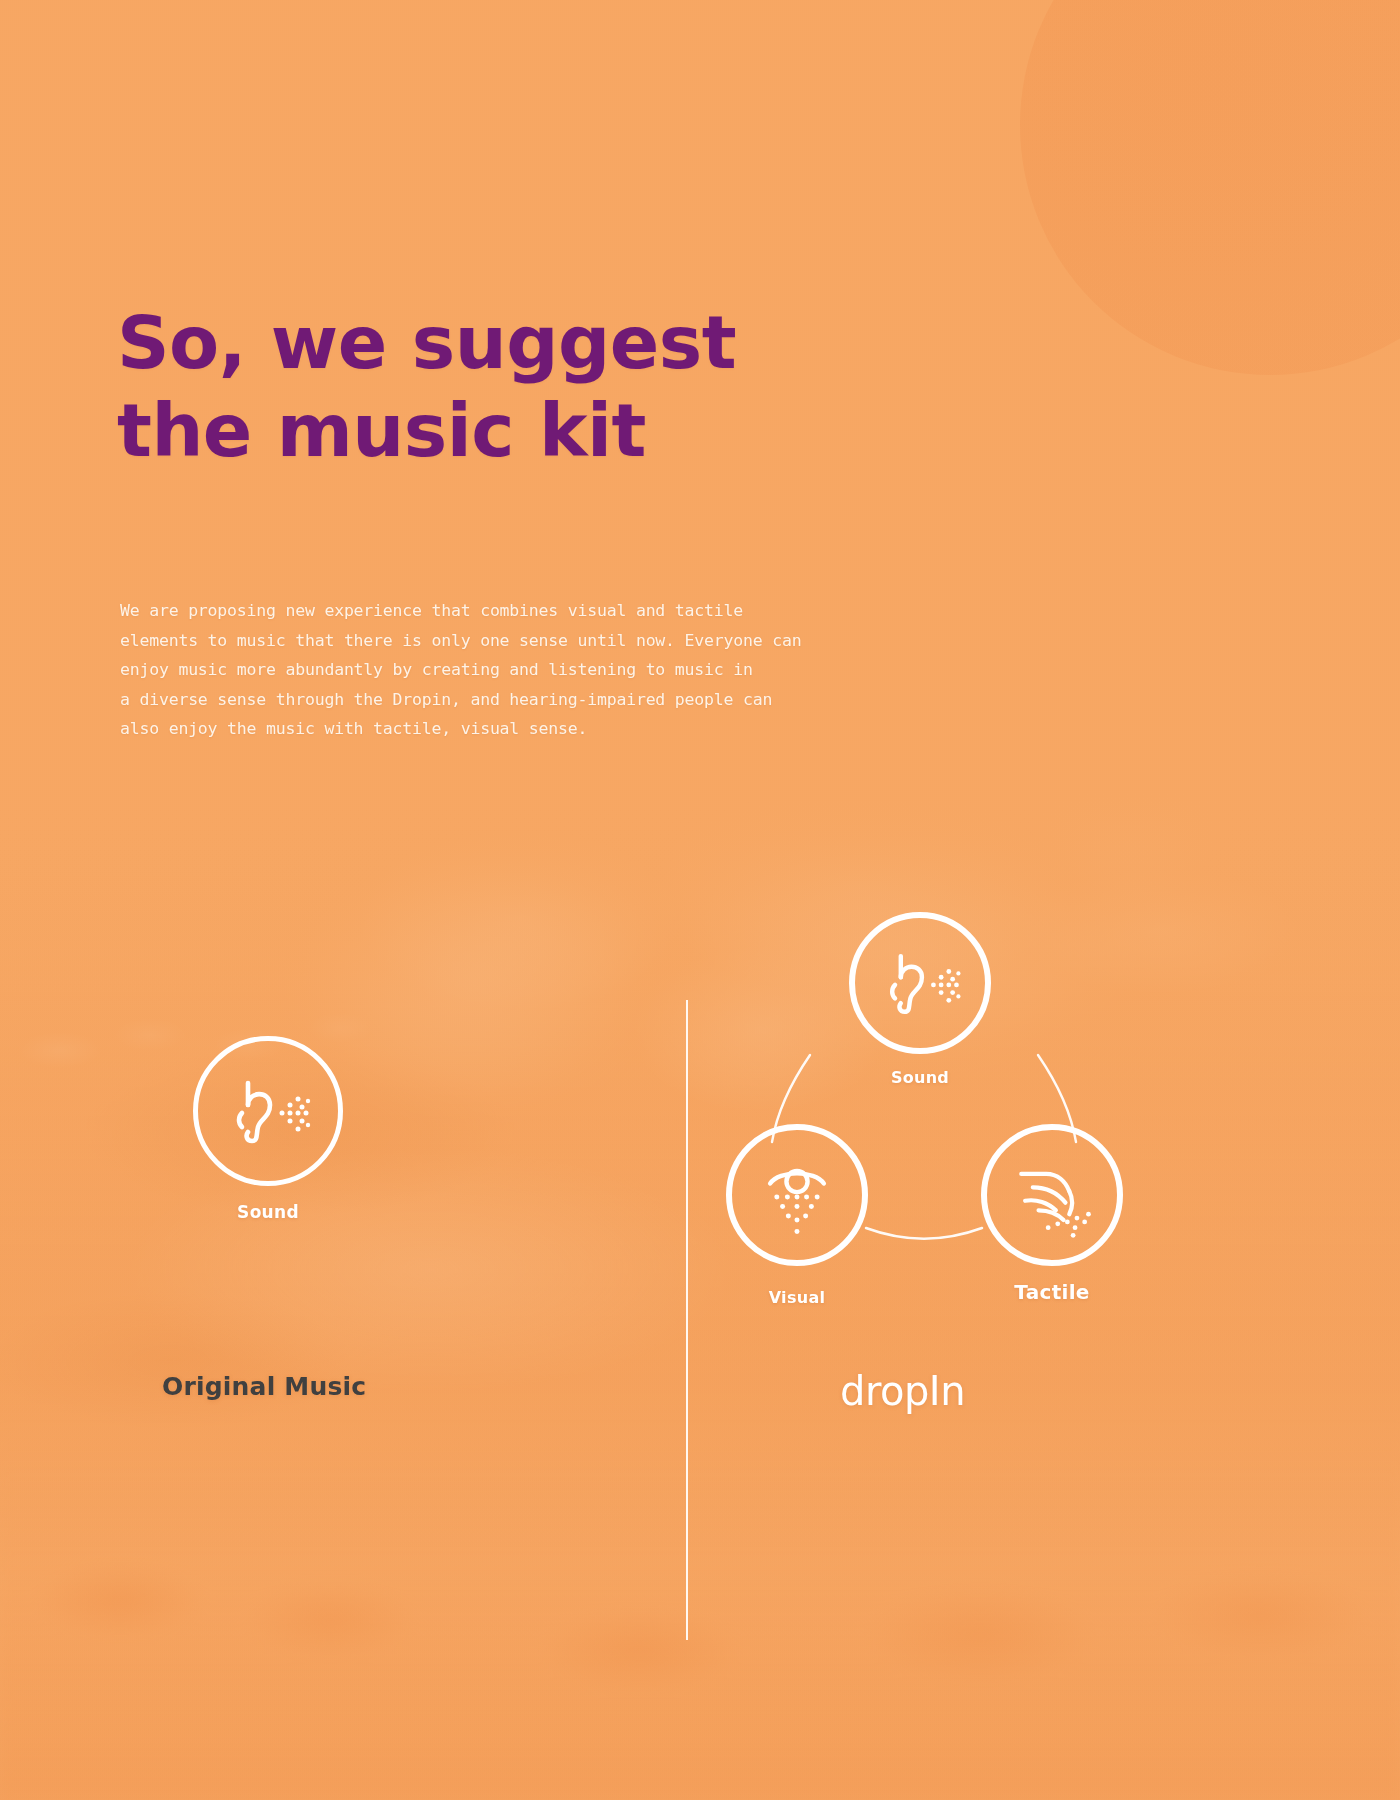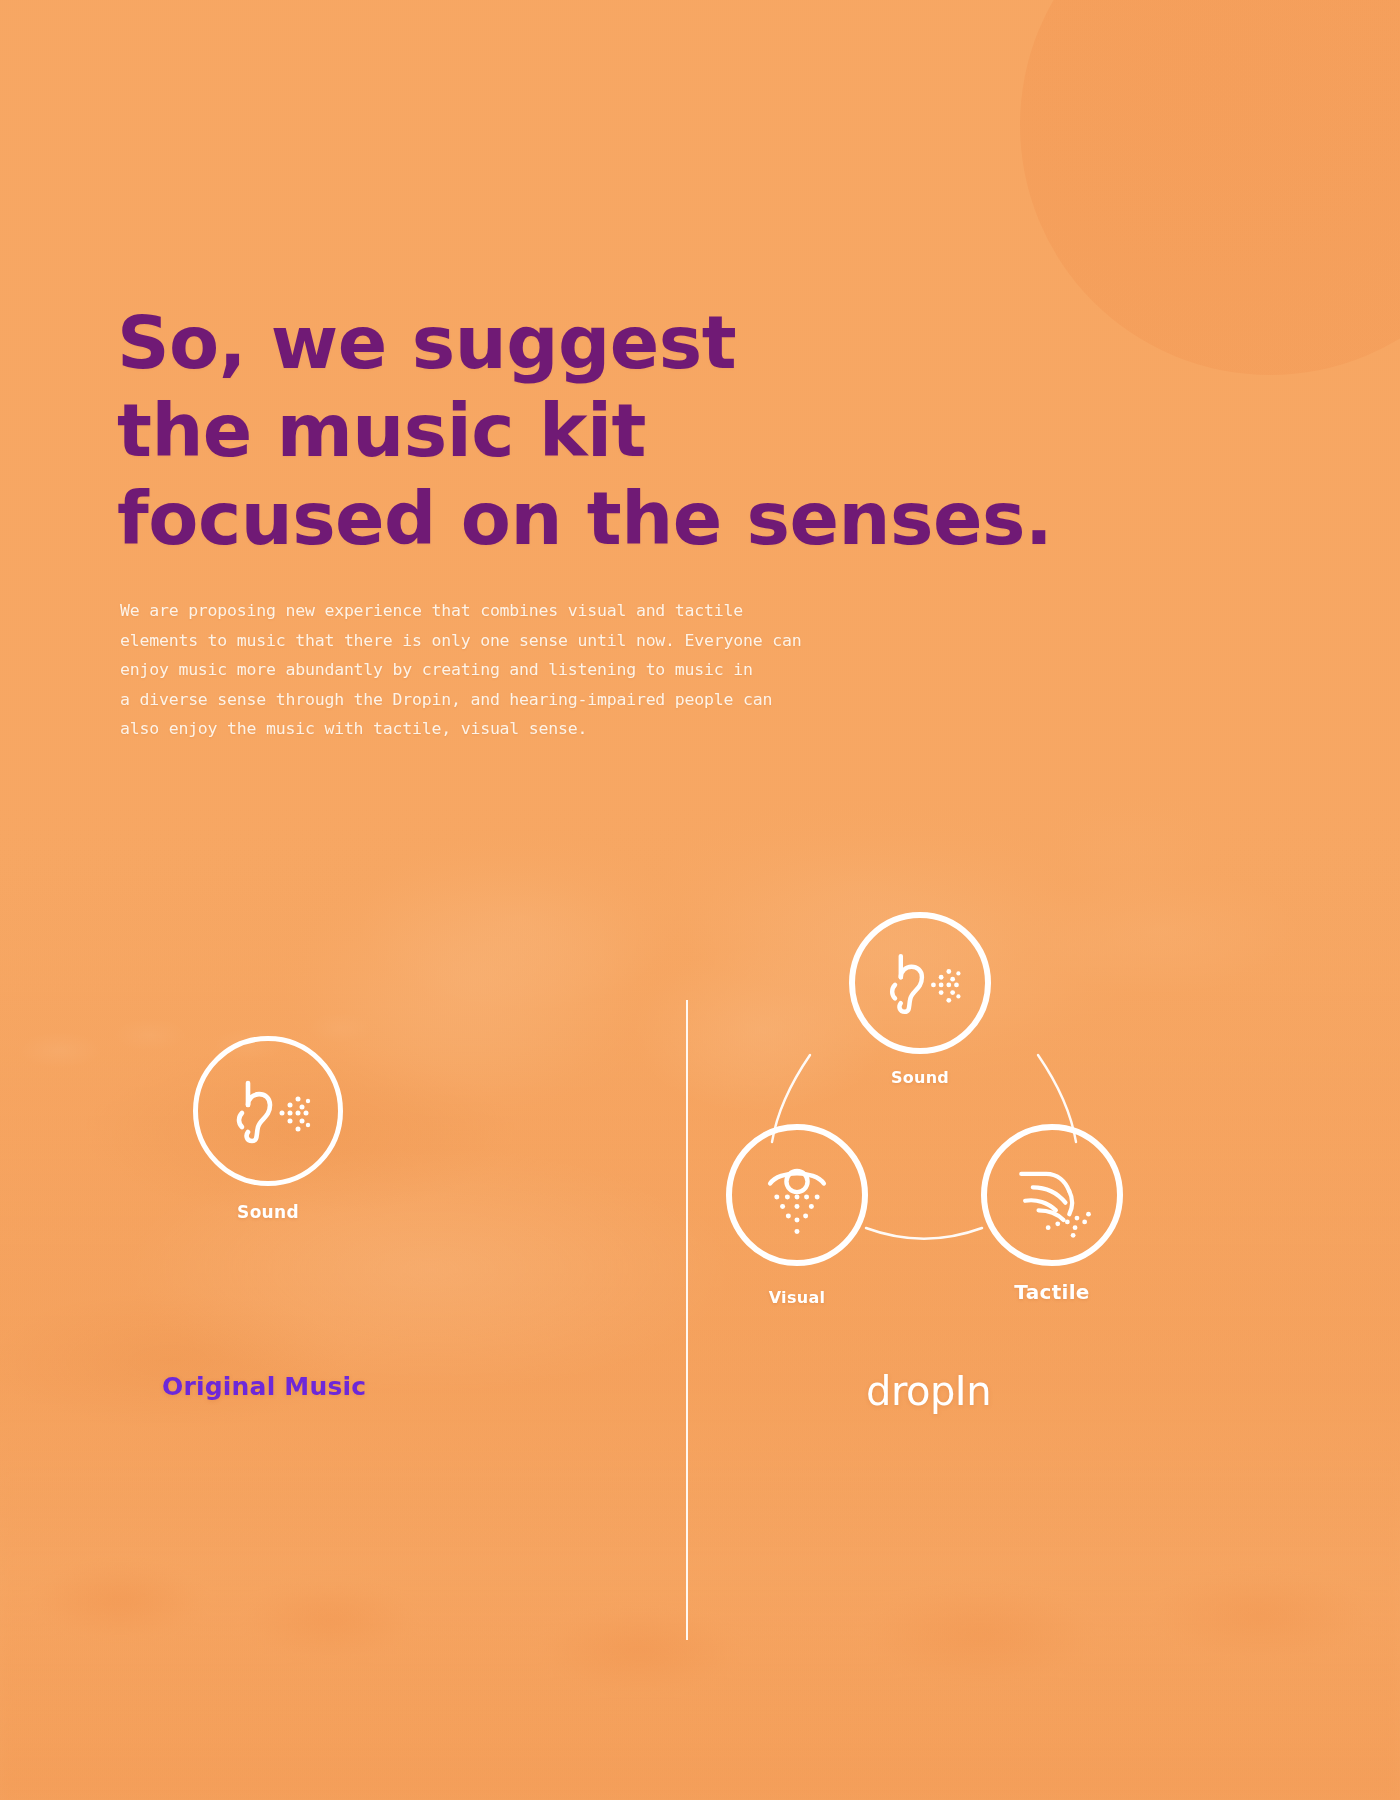--- a/index.html
+++ b/index.html
@@ -132,26 +132,26 @@
 
   #tactile-node{left:977px;top:1124px;width:150px;}
   #tactile-node .circle{width:142px;height:142px;margin:0 auto;}
   #tactile-node .node-label{font-size:20px;margin-top:14px;}
 
   .arcs{position:absolute;left:690px;top:890px;width:470px;height:430px;pointer-events:none;}
 
   
   .footer-left{
     position:absolute;left:162px;top:1372px;
-    color:#6d28d9;font-size:25px;font-weight:700;letter-spacing:.2px;
+    color:#404040;font-size:25px;font-weight:700;letter-spacing:.2px;
     font-family:"DejaVu Sans","Liberation Sans",sans-serif;
     text-shadow:0 1px 4px rgba(190,100,40,.22);
   }
   .footer-logo{
-    position:absolute;left:866px;top:1368px;
+    position:absolute;left:840px;top:1368px;
     color:#ffffff;font-size:40px;font-weight:400;letter-spacing:-0.5px;
     font-family:"DejaVu Sans","Liberation Sans",sans-serif;
     text-shadow:0 1px 4px rgba(190,100,40,.22);
     display:flex;align-items:baseline;
   }
   .footer-logo .cap{font-weight:400;}
 </style>
 </head>
 <body>
 
@@ -161,21 +161,20 @@
   <div class="photo-arms"></div>
   <div class="photo-lowdeck"></div>
   <div class="photo-top-fade"></div>
   <div class="photo-tint"></div>
   <div class="corner-circle"></div>
   <div class="grain"></div>
 
   <h1 class="headline">
     <span class="l">So, we suggest</span>
     <span class="l">the music kit</span>
-    <span class="l">focused on the senses.</span>
   </h1>
 
   <div class="paragraph">
     <span class="l">We are proposing new experience that combines visual and tactile</span>
     <span class="l">elements to music that there is only one sense until now. Everyone can</span>
     <span class="l">enjoy music more abundantly by creating and listening to music in</span>
     <span class="l">a diverse sense through the Dropin, and hearing-impaired people can</span>
     <span class="l">also enjoy the music with tactile, visual sense.</span>
   </div>
 

